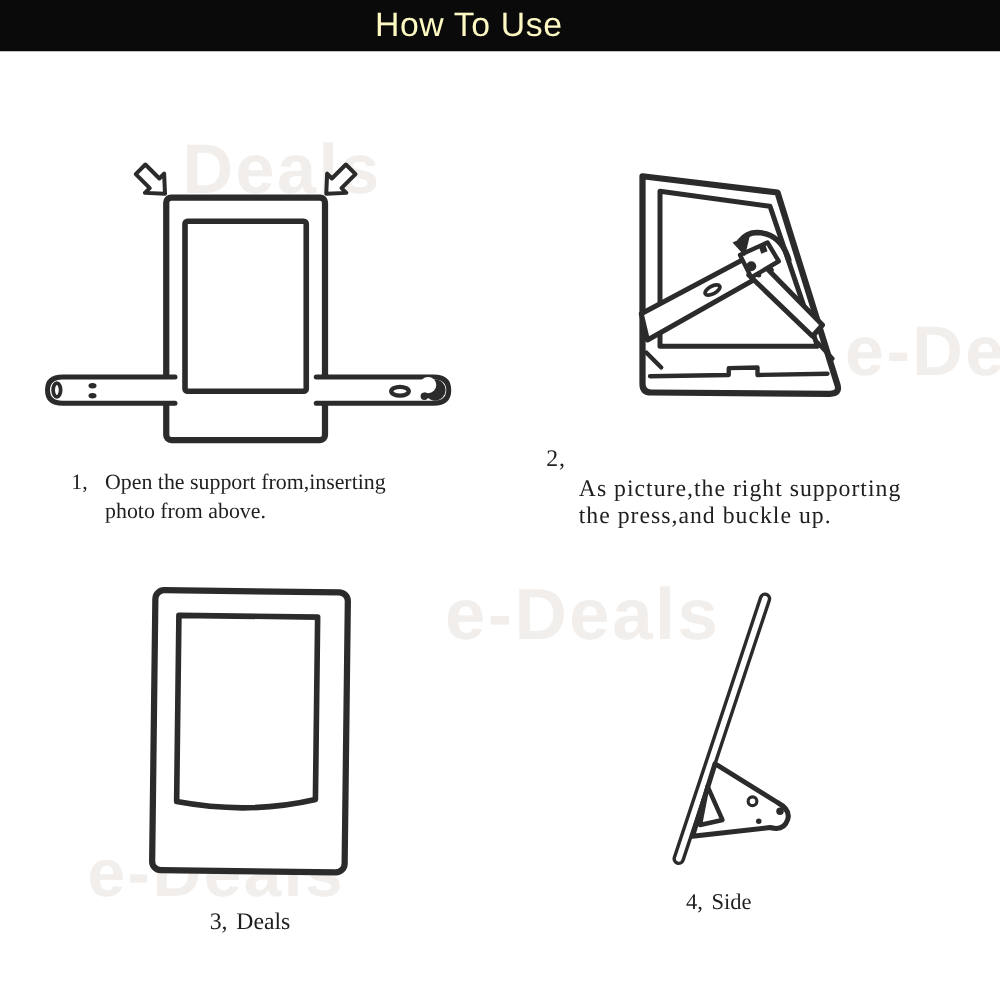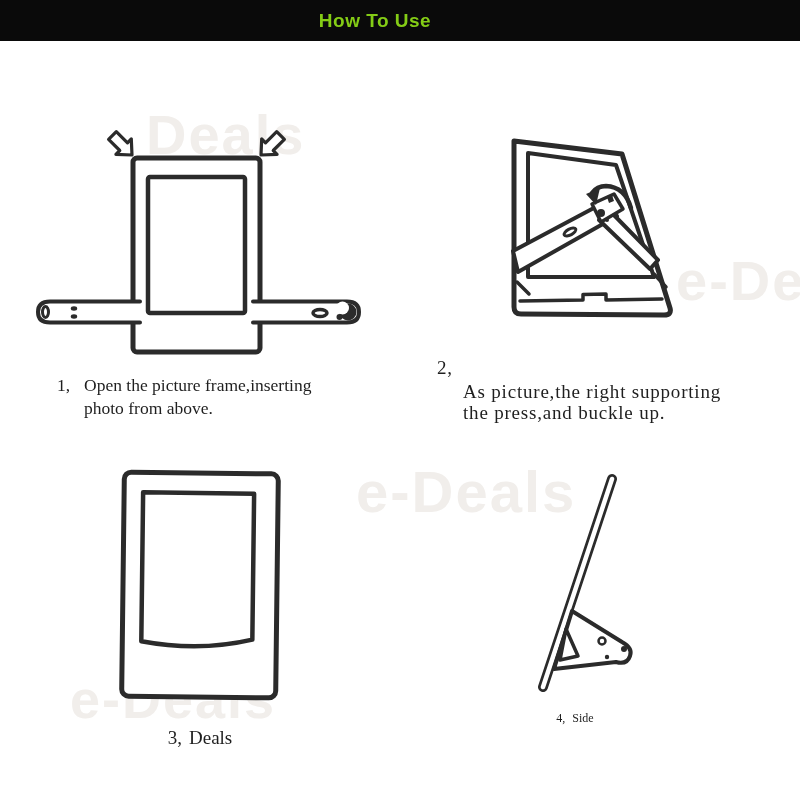--- a/index.html
+++ b/index.html
@@ -1,21 +1,21 @@
 <!DOCTYPE html>
 <html><head>
 <meta charset="utf-8">
 <style>
   html,body{margin:0;padding:0;background:#ffffff;}
   .page{position:relative;width:800px;height:800px;background:#ffffff;overflow:hidden;
         font-family:"Liberation Sans",sans-serif;}
   
   .header{position:absolute;left:0;top:0;width:800px;height:41px;background:#0a0a0a;
           display:flex;align-items:center;justify-content:center;}
-  .header .title{color:#84cc16;font-size:19px;letter-spacing:.5px;transform:translateX(-25px);font-weight:bold;}
+  .header .title{color:#fef9c3;font-size:27px;letter-spacing:.5px;transform:translateX(-25px);}
   
   .wm{position:absolute;color:#f1eeeb;font-weight:bold;letter-spacing:2px;white-space:nowrap;
       font-family:"Liberation Sans",sans-serif;user-select:none;text-align:right;}
   .wm1{left:146px;top:102px;font-size:56px;}
   .wm2{left:676px;top:248px;font-size:56px;}
   .wm3{left:356px;top:458px;font-size:58px;}
   .wm4{left:70px;top:668px;font-size:54px;}
   
   .diag{position:absolute;}
   .d1{left:30px;top:110px;}
@@ -26,21 +26,21 @@
   
   .caption{position:absolute;color:#1f1f1f;font-family:"Liberation Serif",serif;}
   .cap1{left:57px;top:374px;display:flex;font-size:17.5px;line-height:23px;}
   .cap1 .num{width:27px;flex:none;}
   .cap1 .lines{width:245px;}
   .cap2{left:437px;top:358px;display:flex;font-size:19px;line-height:20.5px;letter-spacing:.8px;}
   .cap2 .num{width:26px;flex:none;}
   .cap2 .lines{width:300px;margin-top:24px;}
   .ln{display:block;}
   .cap3{left:90px;top:727px;width:220px;text-align:center;font-size:19px;}
-  .cap4{left:495px;top:711px;width:160px;text-align:center;font-size:12px;}
+  .cap4{left:495px;top:711px;width:160px;text-align:center;font-size:18px;}
   .cap3 .num,.cap4 .num{margin-right:7px;}
 </style>
 </head>
 <body>
 
 <div class="page">
 
   <div class="header">
     <div class="title">How To Use</div>
   </div>
@@ -130,21 +130,21 @@
         <circle cx="82" cy="186" r="3.5" stroke-width="2.5" fill="#ffffff"></circle>
         <circle cx="104" cy="194" r="3" fill="#2b2b2b" stroke="none"></circle>
         <circle cx="87" cy="202" r="2.2" fill="#2b2b2b" stroke="none"></circle>
       </g>
     </svg>
   </div>
 
   <div class="caption cap1">
     <span class="num">1,</span>
     <span class="lines">
-      <span class="ln">Open the picture frame,inserting</span>
+      <span class="ln">Open the support from,inserting</span>
       <span class="ln">photo from above.</span>
     </span>
   </div>
 
   <div class="caption cap2">
     <span class="num">2,</span>
     <span class="lines">
       <span class="ln">As picture,the right supporting</span>
       <span class="ln">the press,and buckle up.</span>
     </span>

